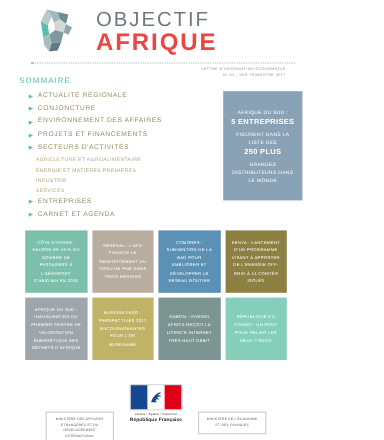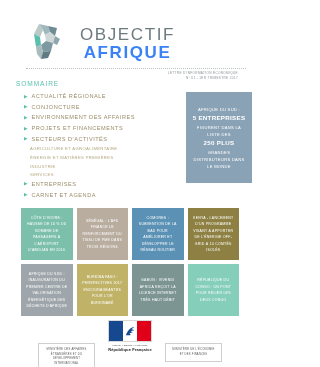--- a/index.html
+++ b/index.html
@@ -15,21 +15,20 @@
     color: #4a4a4a;
     position: relative;
   }
 
   
   .header {
     position: relative;
     height: 62px;
     padding: 4px 10px 0 10px;
     box-sizing: border-box;
-    margin-top: 16px;
   }
   .masthead {
     display: flex;
     align-items: center;
     height: 46px;
   }
   .logo-africa {
     width: 44px;
     height: 44px;
     flex: 0 0 44px;
@@ -39,23 +38,23 @@
     margin-left: 10px;
     line-height: 1;
   }
   .wordmark .line1 {
     font-size: 17px;
     letter-spacing: 1.6px;
     color: #6d7b80;
     font-weight: 400;
   }
   .wordmark .line2 {
-    font-size: 17px;
+    font-size: 20px;
     letter-spacing: 1.6px;
-    color: #3b82f6;
+    color: #ef4444;
     font-weight: 700;
     text-align: center;
     margin-top: 1px;
   }
   .rule {
     border-top: 1px dotted #b9c3c6;
     margin: 2px 4px 0 16px;
   }
   .issue-block {
     text-align: right;

